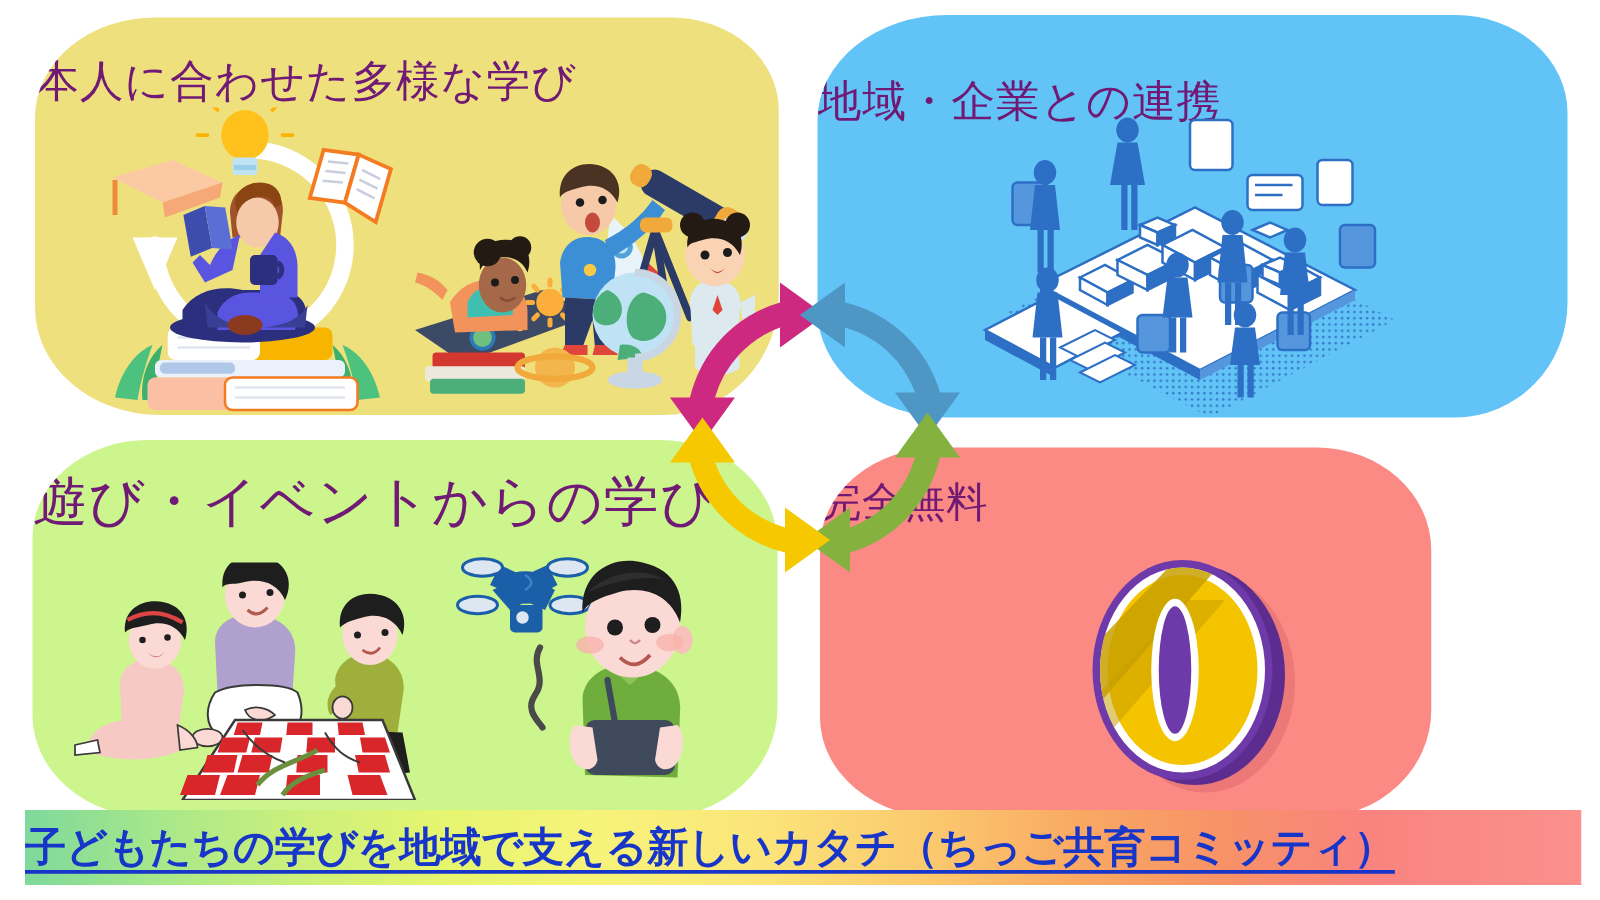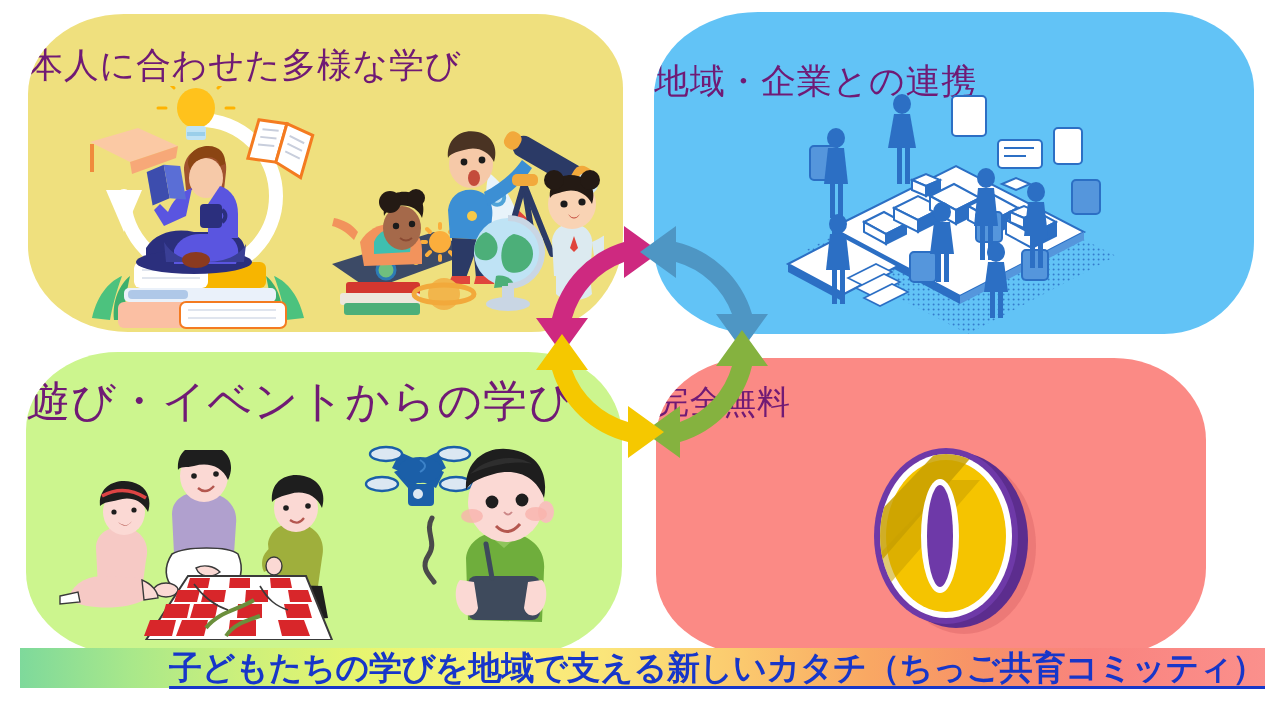--- a/index.html
+++ b/index.html
@@ -24,33 +24,33 @@
     left:654px;top:12px;width:600px;height:322px;background:#62C3F6;
     border-radius:104px 90px 90px 104px / 84px 78px 92px 86px;
   }
   #panel-partnership .panel-title{top:30px;font-size:35px;margin-top:16px;}
   #panel-play{
     left:26px;top:352px;width:596px;height:302px;background:#CCF58E;
     border-radius:92px 94px 96px 96px / 78px 84px 88px 82px;
   }
   #panel-play .panel-title{top:20px;font-size:44px;}
   #panel-free{
-    left:656px;top:358px;width:550px;height:296px;background:#FB8A85;
+    left:656px;top:358px;width:489px;height:296px;background:#FB8A85;
     border-radius:96px 92px 92px 96px / 80px 82px 86px 80px;
   }
   #panel-free .panel-title{top:22px;font-size:33px;}
 
   .art{position:absolute;}
 
   
   #banner{
-    position:absolute;left:20px;top:648px;width:1245px;height:40px;
+    position:absolute;left:20px;top:648px;width:1245px;height:60px;
     background:linear-gradient(90deg,#7ED99B 0%,#A9E88A 9%,#CDF07B 18%,#E6F56F 27%,
       #F7F37A 37%,#FBE57A 47%,#FBC96E 58%,#F9A863 68%,#F79267 77%,#F9837E 86%,#FB908C 100%);
-    display:flex;align-items:center;justify-content:flex-end;
+    display:flex;align-items:center;justify-content:flex-start;
   }
   #banner-text{
     color:#1736C9;font-weight:bold;font-size:33px;letter-spacing:-.01em;
     white-space:nowrap;text-decoration:underline;text-underline-offset:7px;
     text-decoration-thickness:3px;
   }
 
   
   #cycle{position:absolute;left:532px;top:222px;width:240px;height:240px;}
   #cycle svg{display:block;width:240px;height:240px;}

